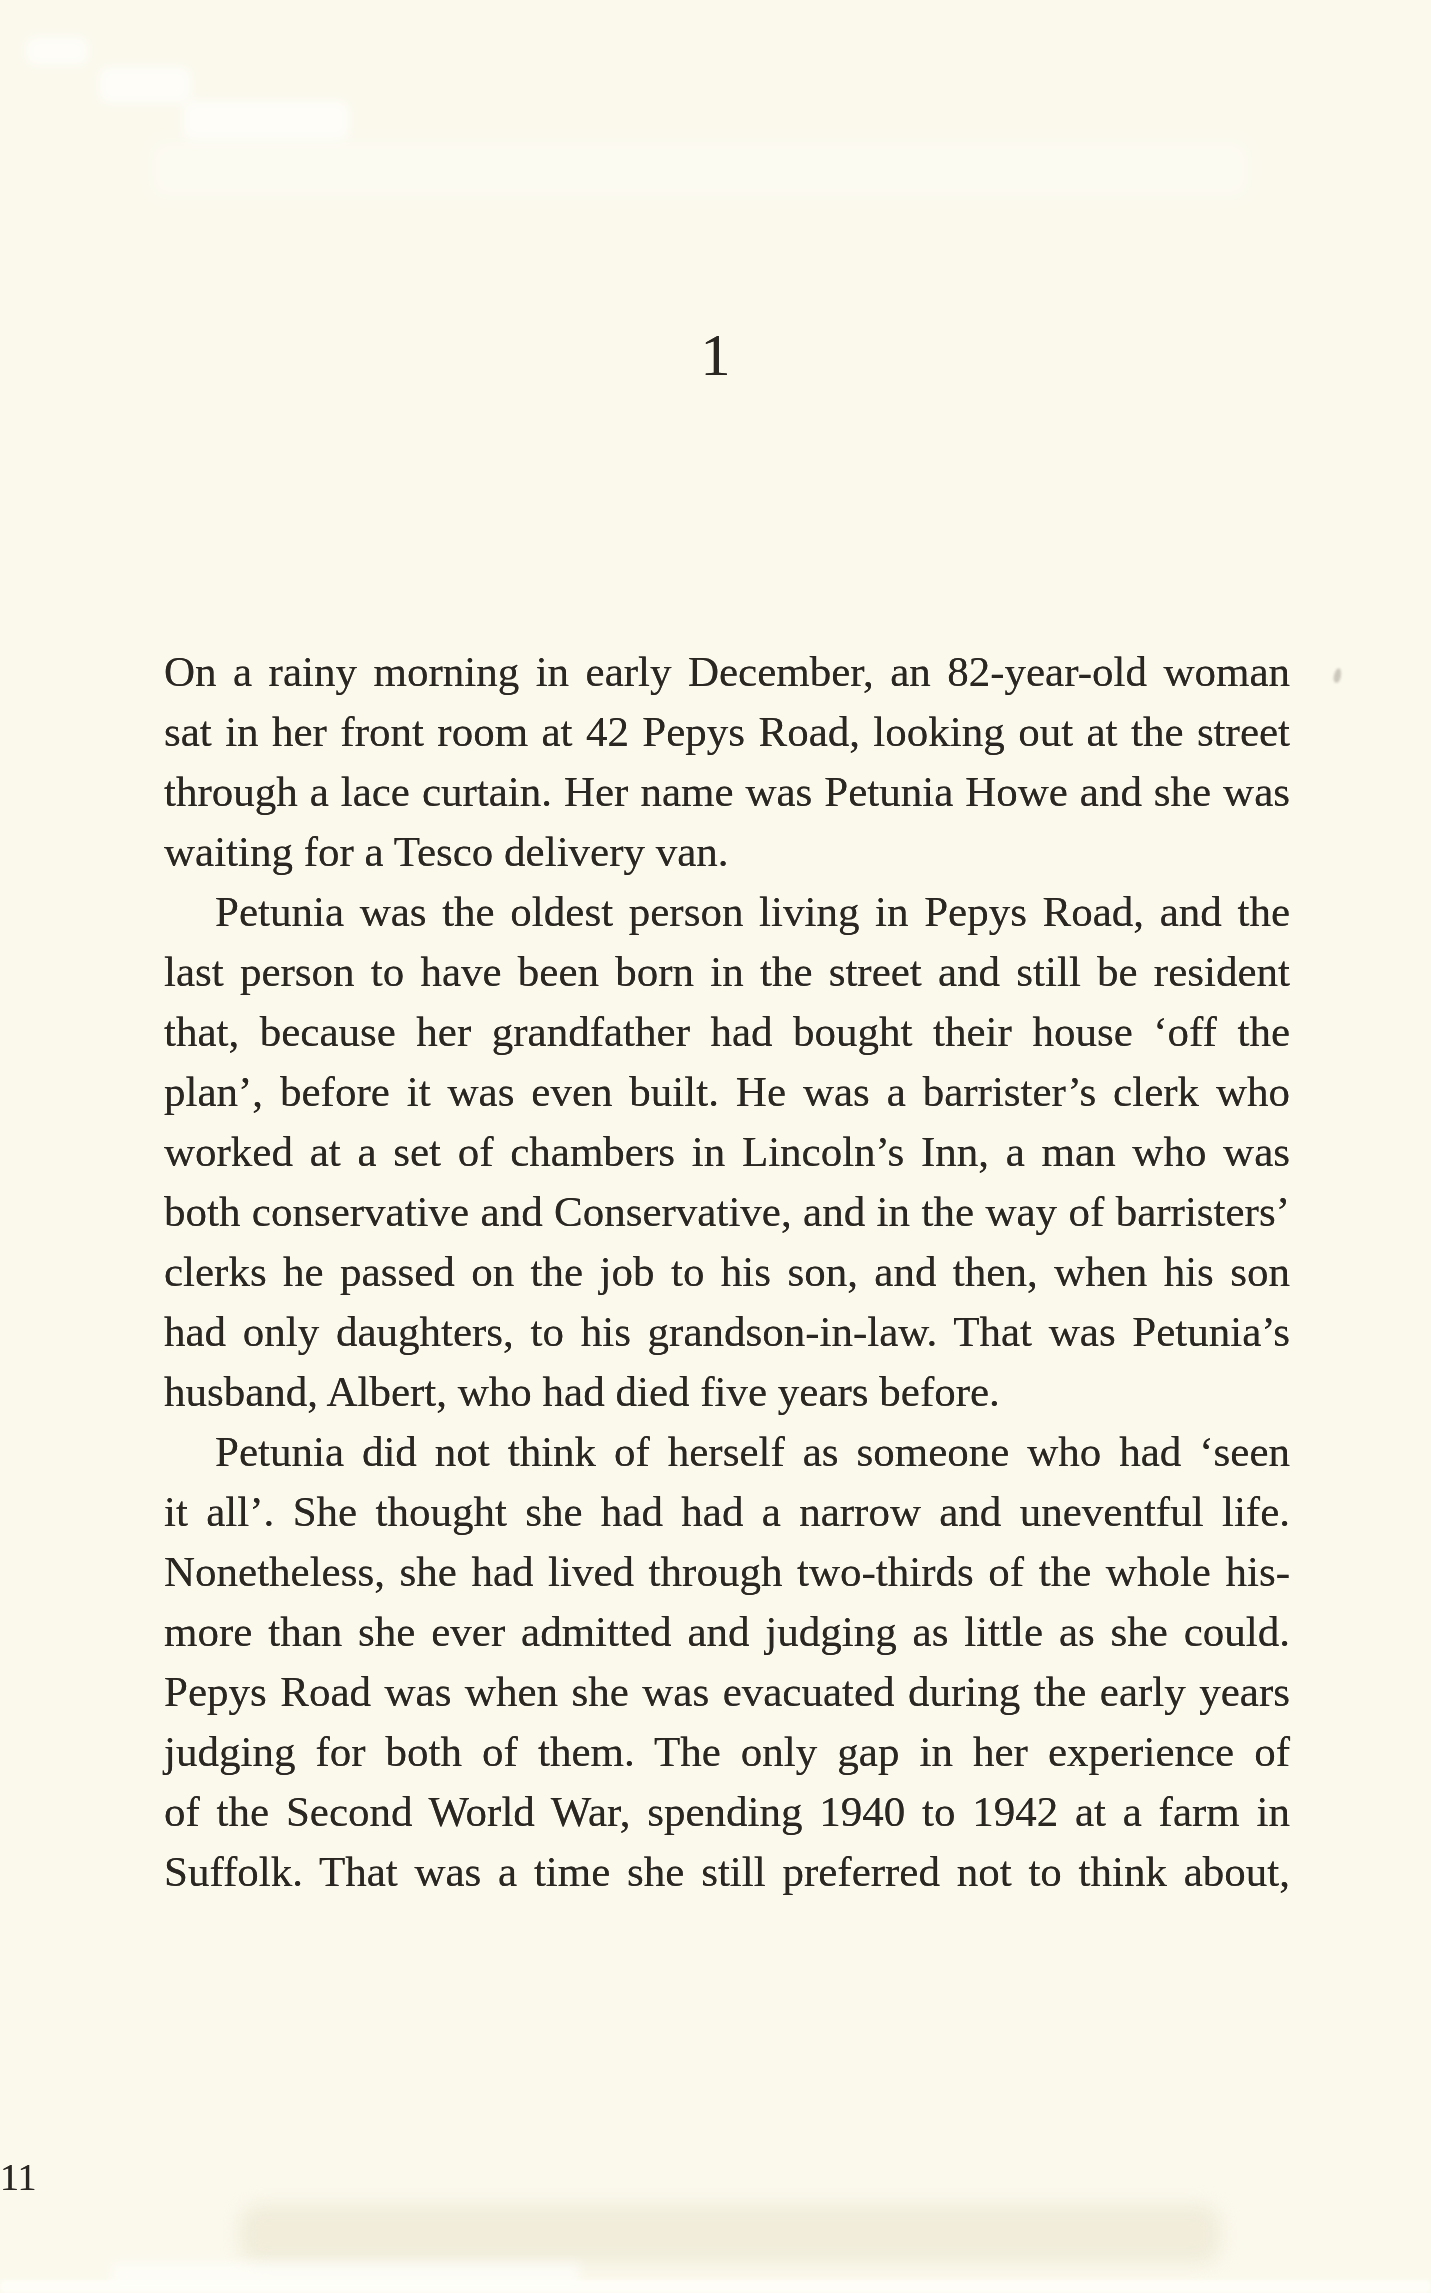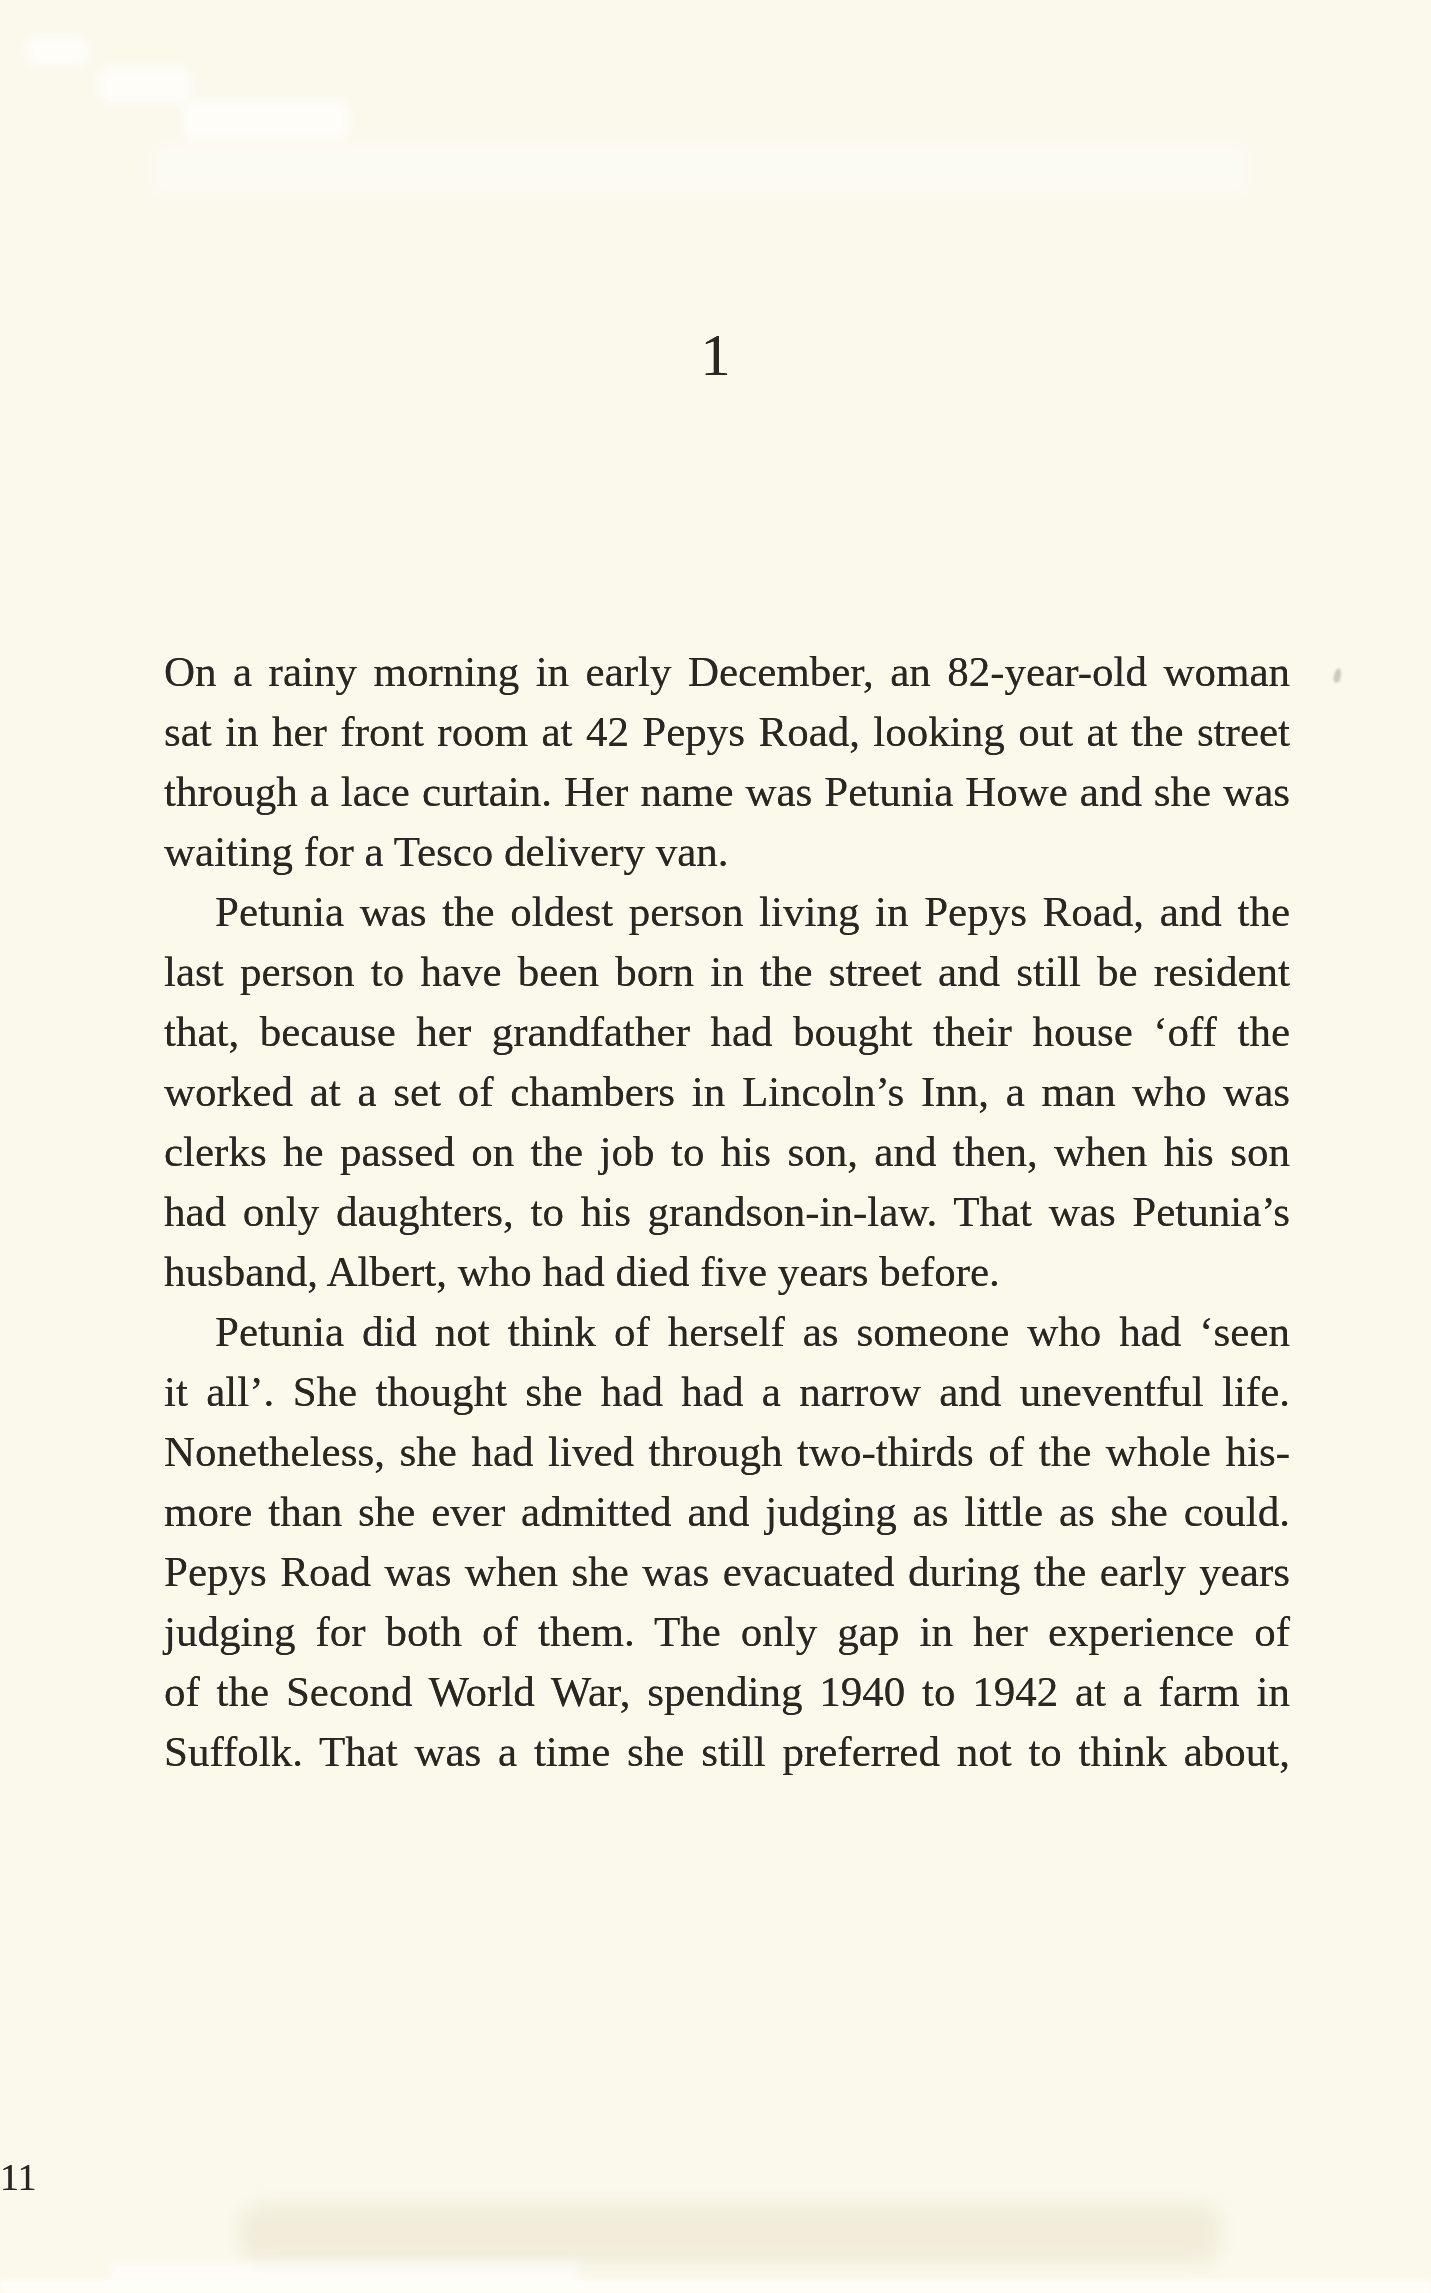--- a/index.html
+++ b/index.html
@@ -74,21 +74,23 @@
       <div>
         <div class="line">On a rainy morning in early December, an 82-year-old woman</div>
         <div class="line">sat in her front room at 42 Pepys Road, looking out at the street</div>
         <div class="line">through a lace curtain. Her name was Petunia Howe and she was</div>
         <div class="line nojust">waiting for a Tesco delivery van.</div>
       </div>
       <div>
         <div class="line indent">Petunia was the oldest person living in Pepys Road, and the</div>
         <div class="line">last person to have been born in the street and still be resident</div>
         <div class="line">that, because her grandfather had bought their house ‘off the</div>
+        <div class="line">plan’, before it was even built. He was a barrister’s clerk who</div>
         <div class="line">worked at a set of chambers in Lincoln’s Inn, a man who was</div>
+        <div class="line">both conservative and Conservative, and in the way of barristers’</div>
         <div class="line">clerks he passed on the job to his son, and then, when his son</div>
         <div class="line">had only daughters, to his grandson-in-law. That was Petunia’s</div>
         <div class="line nojust">husband, Albert, who had died five years before.</div>
       </div>
       <div>
         <div class="line indent">Petunia did not think of herself as someone who had ‘seen</div>
         <div class="line">it all’. She thought she had had a narrow and uneventful life.</div>
         <div class="line">Nonetheless, she had lived through two-thirds of the whole his-</div>
         <div class="line">more than she ever admitted and judging as little as she could.</div>
         <div class="line">Pepys Road was when she was evacuated during the early years</div>

